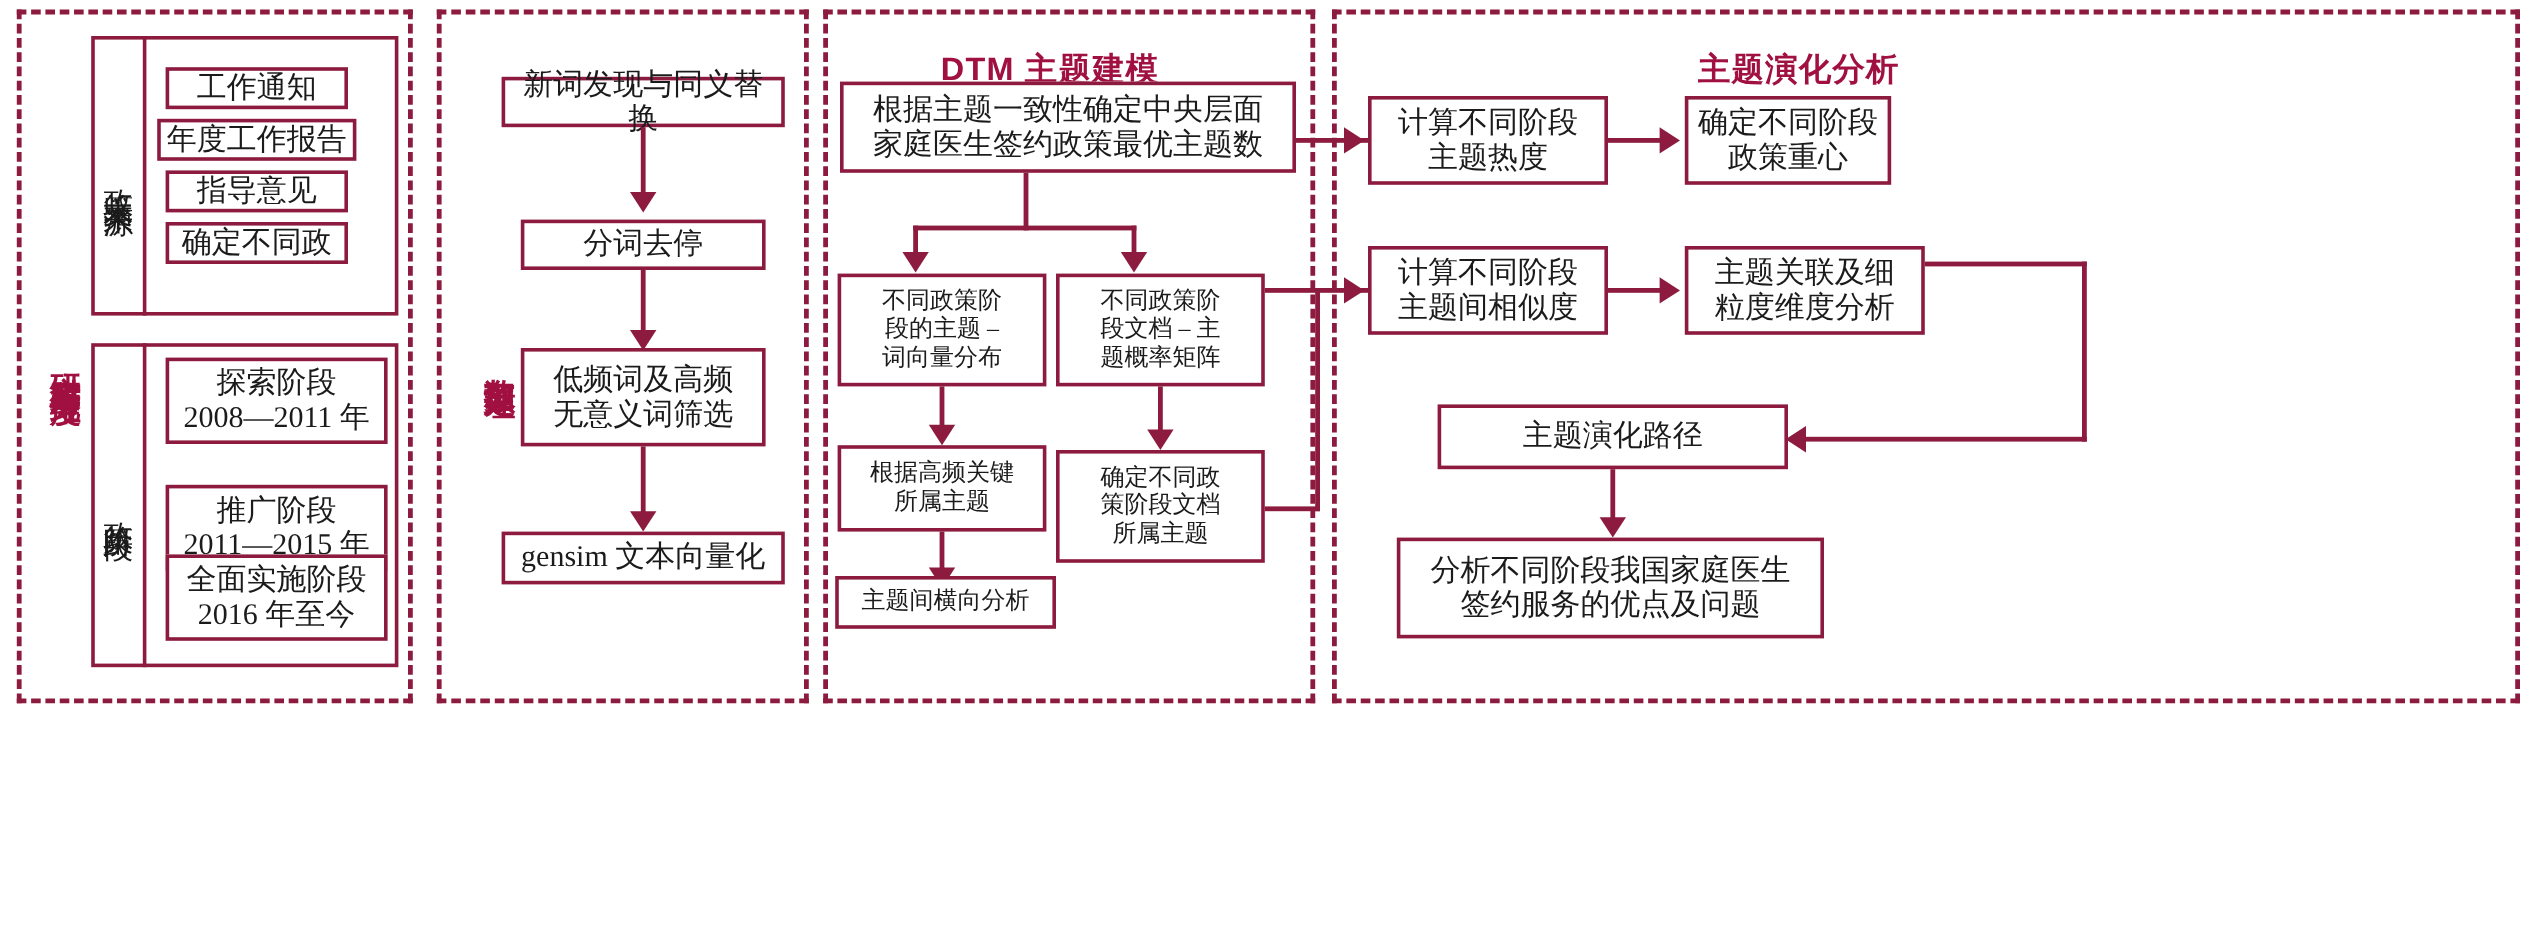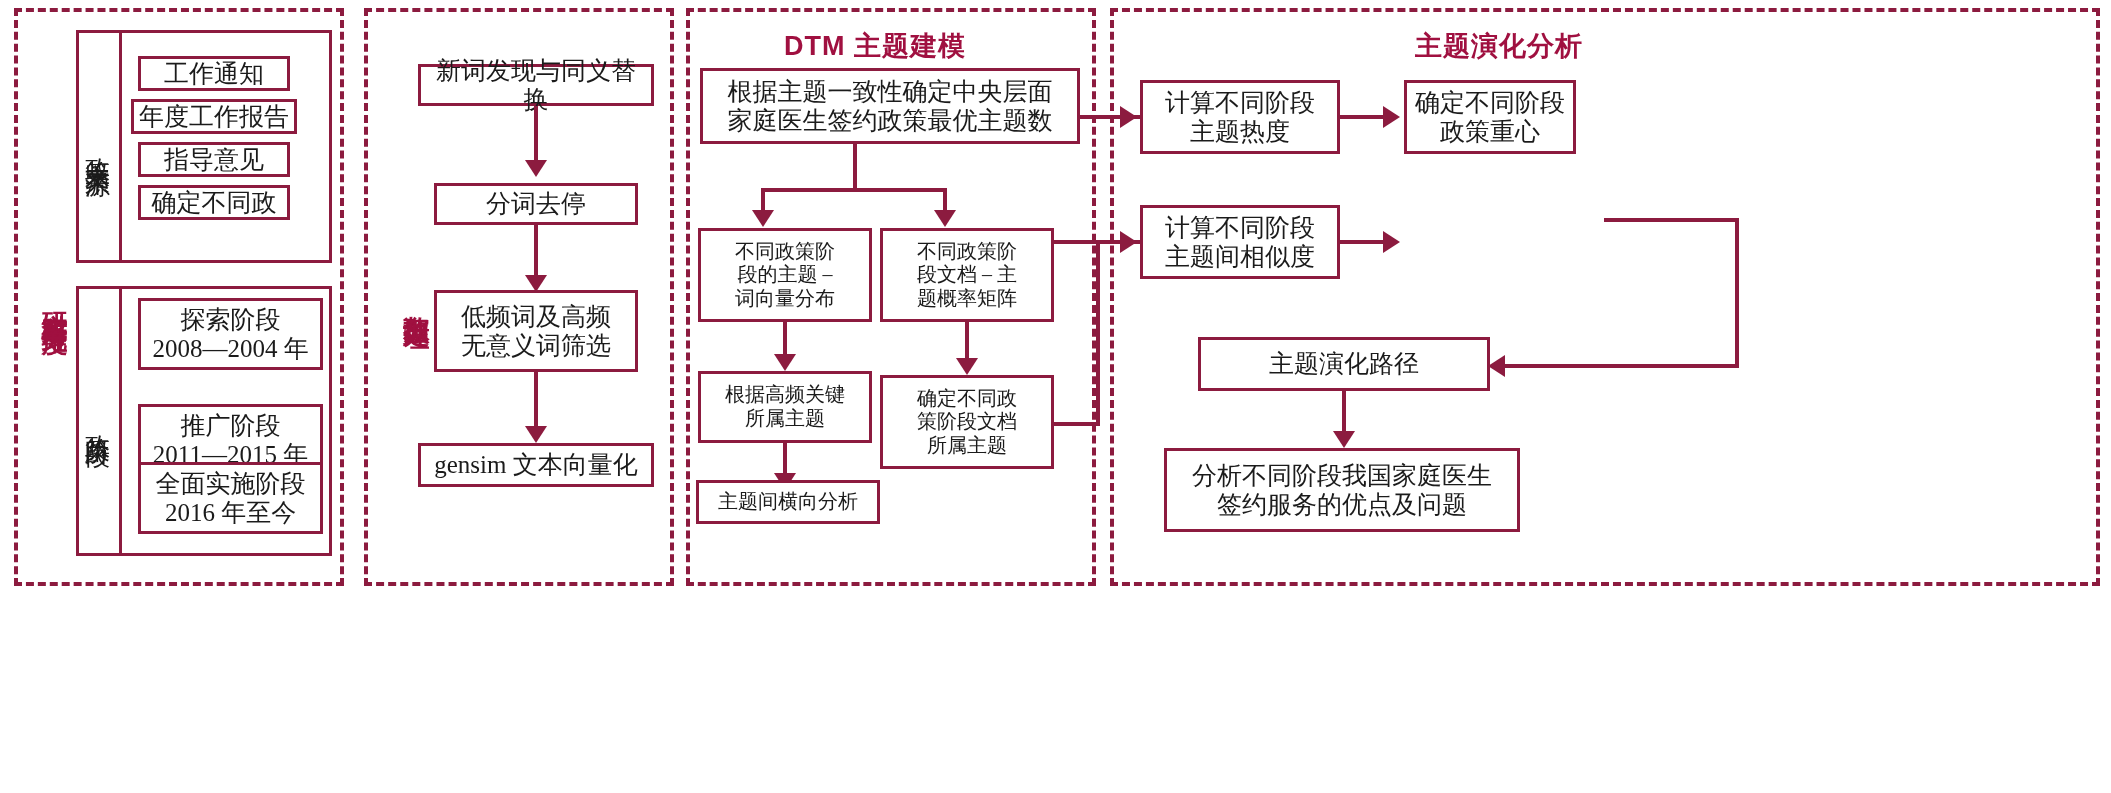--- a/index.html
+++ b/index.html
@@ -6,21 +6,21 @@
   body{font-family:"Liberation Serif","DejaVu Serif",serif;}
   #stage{position:relative;width:2111px;height:793px;background:#fff;overflow:hidden;}
 
   
   .panel{position:absolute;border:4px dashed #8c1b3f;box-sizing:border-box;}
 
   
   .panel-title{
     position:absolute;color:#a01040;font-weight:bold;
     font-family:"Liberation Sans","DejaVu Sans",sans-serif;
-    font-size:27px;letter-spacing:1px;white-space:nowrap;
+    font-size:27px;letter-spacing:1px;white-space:nowrap;margin-top:12px;
   }
   .vtitle{
     position:absolute;color:#a01040;font-weight:bold;
     font-family:"Liberation Sans","DejaVu Sans",sans-serif;
     font-size:26px;line-height:1.22;text-align:center;
     writing-mode:vertical-rl;text-orientation:upright;
     letter-spacing:2px;
   }
 
   
@@ -75,21 +75,21 @@
   <div class="node" style="left:138px;top:56px;width:152px;height:35px;">工作通知</div>
   <div class="node" style="left:131px;top:99px;width:166px;height:35px;">年度工作报告</div>
   <div class="node" style="left:138px;top:142px;width:152px;height:35px;">指导意见</div>
   <div class="node" style="left:138px;top:185px;width:152px;height:35px;">确定不同政</div>
 
   <div class="group-box" style="left:76px;top:286px;width:256px;height:270px;"></div>
   <div class="group-label" style="left:76px;top:286px;width:46px;height:270px;">政策阶段</div>
 
   <div class="node" style="left:138px;top:298px;width:185px;height:72px;flex-direction:column;">
     <span>探索阶段</span>
-    <span>2008—2004 年</span>
+    <span>2008—2011 年</span>
   </div>
   <div class="node" style="left:138px;top:404px;width:185px;height:72px;flex-direction:column;">
     <span>推广阶段</span>
     <span>2011—2015 年</span>
   </div>
   <div class="node" style="left:138px;top:462px;width:185px;height:72px;flex-direction:column;align-items:center;">
     <span>全面实施阶段</span>
     <span>2016 年至今</span>
   </div>
 
@@ -185,20 +185,24 @@
   </div>
 
   <div class="node" style="left:1140px;top:205px;width:200px;height:74px;flex-direction:column;">
     <span>计算不同阶段</span>
     <span>主题间相似度</span>
   </div>
 
   <div class="ln-h" style="left:1340px;top:240px;width:45px;"></div>
   <div class="ar-r" style="left:1383px;top:231px;"></div>
 
+  <div class="node" style="left:1404px;top:205px;width:200px;height:74px;flex-direction:column;">
+    <span>主题关联及细</span>
+    <span>粒度维度分析</span>
+  </div>
 
   <div class="ln-h" style="left:1604px;top:218px;width:135px;"></div>
   <div class="ln-v" style="left:1735px;top:218px;height:150px;"></div>
   <div class="ln-h" style="left:1505px;top:364px;width:234px;"></div>
   <div class="ar-l" style="left:1488px;top:355px;"></div>
 
   <div class="node" style="left:1198px;top:337px;width:292px;height:54px;">主题演化路径</div>
 
   <div class="ln-v" style="left:1342px;top:391px;height:48px;"></div>
   <div class="ar-d" style="left:1333px;top:431px;"></div>

